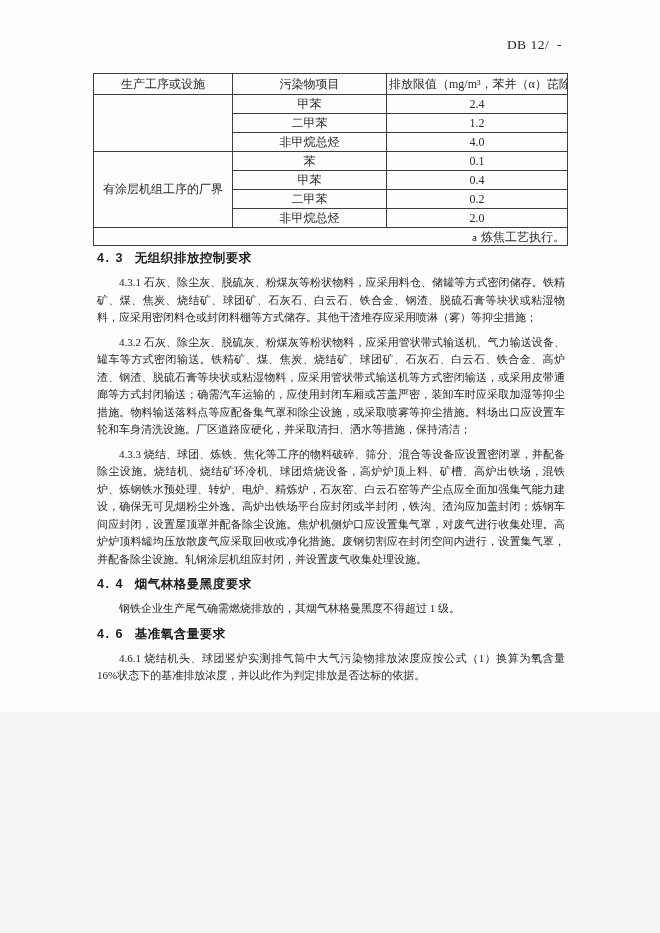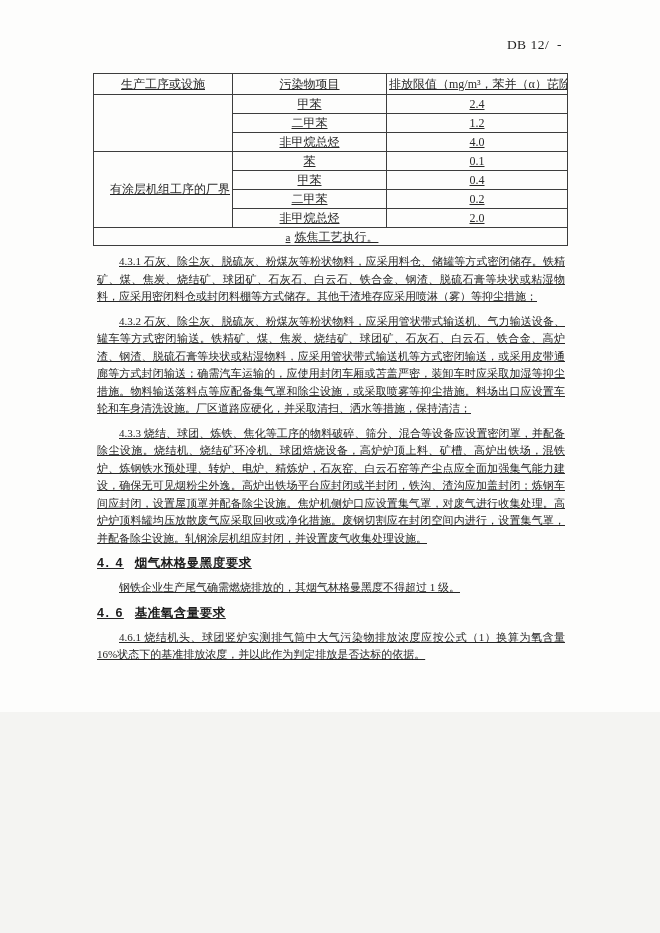--- a/index.html
+++ b/index.html
@@ -10,37 +10,37 @@
   }
   .page{
     position:relative;width:660px;height:712px;
     background:#fdfdfc;color:#262626;overflow:hidden;
   }
   .doc-code{
     position:absolute;top:37px;right:98px;
     font-size:13.5px;letter-spacing:.5px;white-space:pre;
     color:#1e1e1e;
   }
-  .content{position:absolute;left:97px;top:73px;width:468px;text-decoration:underline;}
+  .content{position:absolute;left:97px;top:73px;width:468px;}
   table.limits{
     table-layout:fixed;border-collapse:collapse;
     width:474px;margin-left:-4px;
     font-size:12px;color:#2a2a2a;
   }
   table.limits td,table.limits th{
     border:1px solid #3d3d3d;
     text-align:center;vertical-align:middle;
     font-weight:normal;padding:0 2px;
     height:18px;line-height:14px;
     overflow:hidden;white-space:nowrap;
   }
   table.limits th{height:20px;}
-  table.limits .group-label{white-space:normal;line-height:15px;text-align:right;}
+  table.limits .group-label{white-space:normal;line-height:15px;}
   table.limits td.fn{
-    text-align:center;padding-left:5px;height:17px;white-space:normal;
+    text-align:right;padding-left:5px;height:17px;white-space:normal;
   }
   .fn-marker{font-size:11px;margin-right:4px;}
   .sec-heading{
     margin:8px 0 0;font-size:12.5px;line-height:17px;
     font-family:"Liberation Sans","DejaVu Sans",sans-serif;
     font-weight:700;color:#1c1c1c;letter-spacing:.5px;
   }
   .sec-heading.first{margin-top:4px;}
   .sec-heading .h-num{margin-right:11px;letter-spacing:1.5px;}
   .content p{
@@ -106,20 +106,23 @@
           <td>2.0</td>
         </tr>
         <tr>
           <td class="fn" colspan="3">
             <span class="fn-marker">a</span><span>炼焦工艺执行。</span>
           </td>
         </tr>
       </tbody>
     </table>
 
+    <h2 class="sec-heading first">
+      <span class="h-num">4. 3</span><span class="h-title">无组织排放控制要求</span>
+    </h2>
     <p>4.3.1 石灰、除尘灰、脱硫灰、粉煤灰等粉状物料，应采用料仓、储罐等方式密闭储存。铁精矿、煤、焦炭、烧结矿、球团矿、石灰石、白云石、铁合金、钢渣、脱硫石膏等块状或粘湿物料，应采用密闭料仓或封闭料棚等方式储存。其他干渣堆存应采用喷淋（雾）等抑尘措施；</p>
     <p>4.3.2 石灰、除尘灰、脱硫灰、粉煤灰等粉状物料，应采用管状带式输送机、气力输送设备、罐车等方式密闭输送。铁精矿、煤、焦炭、烧结矿、球团矿、石灰石、白云石、铁合金、高炉渣、钢渣、脱硫石膏等块状或粘湿物料，应采用管状带式输送机等方式密闭输送，或采用皮带通廊等方式封闭输送；确需汽车运输的，应使用封闭车厢或苫盖严密，装卸车时应采取加湿等抑尘措施。物料输送落料点等应配备集气罩和除尘设施，或采取喷雾等抑尘措施。料场出口应设置车轮和车身清洗设施。厂区道路应硬化，并采取清扫、洒水等措施，保持清洁；</p>
     <p>4.3.3 烧结、球团、炼铁、焦化等工序的物料破碎、筛分、混合等设备应设置密闭罩，并配备除尘设施。烧结机、烧结矿环冷机、球团焙烧设备，高炉炉顶上料、矿槽、高炉出铁场，混铁炉、炼钢铁水预处理、转炉、电炉、精炼炉，石灰窑、白云石窑等产尘点应全面加强集气能力建设，确保无可见烟粉尘外逸。高炉出铁场平台应封闭或半封闭，铁沟、渣沟应加盖封闭；炼钢车间应封闭，设置屋顶罩并配备除尘设施。焦炉机侧炉口应设置集气罩，对废气进行收集处理。高炉炉顶料罐均压放散废气应采取回收或净化措施。废钢切割应在封闭空间内进行，设置集气罩，并配备除尘设施。轧钢涂层机组应封闭，并设置废气收集处理设施。</p>
 
     <h2 class="sec-heading">
       <span class="h-num">4. 4</span><span class="h-title">烟气林格曼黑度要求</span>
     </h2>
     <p>钢铁企业生产尾气确需燃烧排放的，其烟气林格曼黑度不得超过 1 级。</p>
 
 

